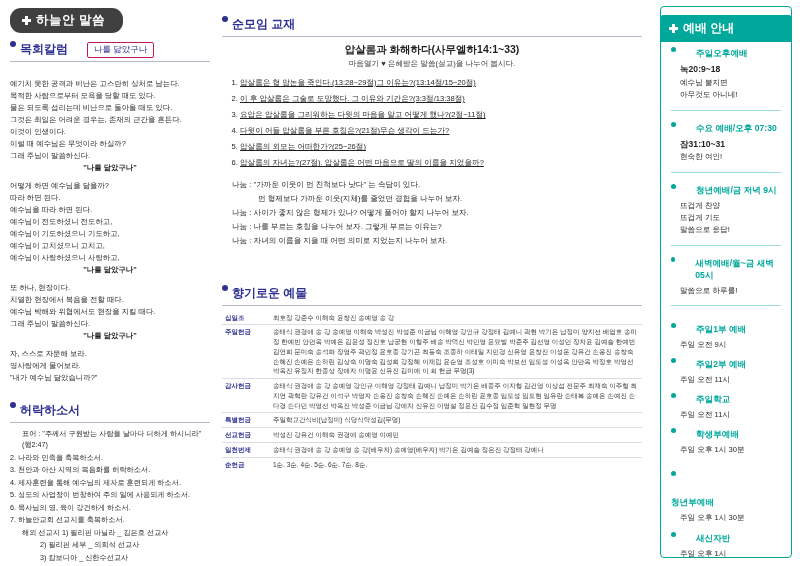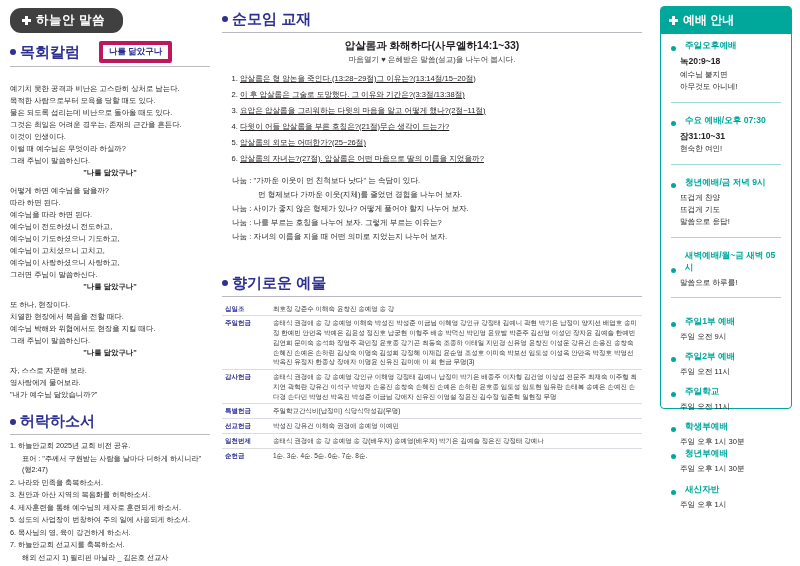--- a/index.html
+++ b/index.html
@@ -30,24 +30,23 @@
   .cross::before, .cross::after {
     content: "";
     position: absolute;
     background: #ffffff;
   }
   .cross::before { left: 3.4px; top: 0; width: 2.2px; height: 9px; }
   .cross::after { left: 0; top: 3.4px; width: 9px; height: 2.2px; }
 
   .sec-title {
     display: inline-flex;
-    align-items: center;
     gap: 4px;
     color: #2e3192;
-    font-size: 15px;
+    font-size: 12px;
     font-weight: bold;
   }
   .sec-title .bdot {
     width: 6px; height: 6px;
     border-radius: 50%;
     background: #2e3192;
     display: inline-block;
   }
 
   .rule {
@@ -81,24 +80,24 @@
     background: #404040;
     color: #fff;
     font-size: 12.5px;
     font-weight: bold;
     padding: 4px 18px 4px 12px;
     border-radius: 11px;
     letter-spacing: .5px;
   }
   .box-title {
     display: inline-block;
-    border: 4px solid #be185d;
+    border: 1px solid #be185d;
     color: #2e3192;
     font-size: 8.5px;
-    font-weight: bold;
+    font-weight: normal;
     padding: 1px 6px;
     border-radius: 2px;
     margin-left: 6px;
     vertical-align: middle;
   }
   .poem {
     font-size: 7.4px;
     line-height: 1.62;
     color: #231f20;
     margin-top: 16px;
@@ -171,43 +170,43 @@
     white-space: nowrap;
   }
   .w-table tr + tr td { border-top: 1px solid #dcdce4; }
   .names { color: #333; }
 
   
   .right-box {
     background: #ffffff;
     border: 1.5px solid #00a89c;
     border-radius: 4px;
-    height: 403px;
+    height: 552px;
     box-sizing: border-box;
-    padding: 0 0 6px 0;
+    padding: 8px 0 6px 0;
     position: relative;
   }
   .right-head {
     background: #00a89c;
     color: #fff;
     font-size: 12px;
     font-weight: bold;
     padding: 5px 8px;
     display: flex;
     align-items: center;
     gap: 5px;
     border-radius: 2px 2px 0 0;
   }
   .r-section {
     padding: 6px 10px 2px 10px;
   }
   .r-title {
     display: flex;
-    align-items: flex-end;
-    gap: 9px;
+    align-items: flex-start;
+    gap: 20px;
     color: #00a89c;
     font-size: 8.6px;
     font-weight: bold;
     margin-bottom: 3px;
   }
   .r-title .bdot {
     width: 5px; height: 5px; border-radius: 50%;
     background: #00a89c; display: inline-block;
     position: relative; top: -1px;
   }
@@ -263,21 +262,20 @@
       <div>그래 주님이 말씀하신다.</div>
       <div class="refrain">"나를 닮았구나"</div>
       <div class="gap"></div>
       <div>어떻게 하면 예수님을 닮을까?</div>
       <div>따라 하면 된다.</div>
       <div>예수님을 따라 하면 된다.</div>
       <div>예수님이 전도하셨니 전도하고,</div>
       <div>예수님이 기도하셨으니 기도하고,</div>
       <div>예수님이 고치셨으니 고치고,</div>
       <div>예수님이 사랑하셨으니 사랑하고,</div>
-      <div>그러면 주님이 말씀하신다.</div>
       <div class="refrain">"나를 닮았구나"</div>
       <div class="gap"></div>
       <div>또 하나, 현장이다.</div>
       <div>치열한 현장에서 복음을 전할 때다.</div>
       <div>예수님 박해와 위협에서도 현장을 지킬 때다.</div>
       <div>그래 주님이 말씀하신다.</div>
       <div class="refrain">"나를 닮았구나"</div>
       <div class="gap"></div>
       <div>자, 스스로 자문해 보라.</div>
       <div>영사랑에게 물어보라.</div>
@@ -286,21 +284,20 @@
 
     <div style="margin-top:10px;">
       <span class="sec-title">
         <span class="bdot"></span>
         <span>허락하소서</span>
       </span>
     </div>
     <hr class="rule">
 
     <ul class="pray-list">
-      <li>1. 하늘안교회 2025년 교회 비전 공유.</li>
       <li class="ind1">표어 : "주께서 구원받는 사람을 날마다 더하게 하시니라" (행2:47)</li>
       <li>2. 나라와 민족을 축복하소서.</li>
       <li>3. 천안과 아산 지역의 복음화를 허락하소서.</li>
       <li>4. 제자훈련을 통해 예수님의 제자로 훈련되게 하소서.</li>
       <li>5. 성도의 사업장이 번창하여 주의 일에 사용되게 하소서.</li>
       <li>6. 목사님의 영, 육이 강건하게 하소서.</li>
       <li>7. 하늘안교회 선교지를 축복하소서.</li>
       <li class="ind1">해외 선교지 1) 필리핀 마닐라 _ 김은호 선교사</li>
       <li class="ind3">2) 필리핀 세부 _ 의희석 선교사</li>
       <li class="ind3">3) 캄보디아 _ 신한수선교사</li>
@@ -469,21 +466,21 @@
           <span>주일학교</span>
         </div>
         <div class="r-list">주일 오전 11시</div>
 
         <div class="r-title" style="margin-top:8px;">
           <span class="bdot"></span>
           <span>학생부예배</span>
         </div>
         <div class="r-list">주일 오후 1시 30분</div>
 
-        <div class="r-title" style="margin-top:0;">
+        <div class="r-title" style="margin-top:16px;flex-direction:column;">
           <span class="bdot"></span>
           <span>청년부예배</span>
         </div>
         <div class="r-list">주일 오후 1시 30분</div>
 
         <div class="r-title" style="margin-top:8px;">
           <span class="bdot"></span>
           <span>새신자반</span>
         </div>
         <div class="r-list">주일 오후 1시</div>

